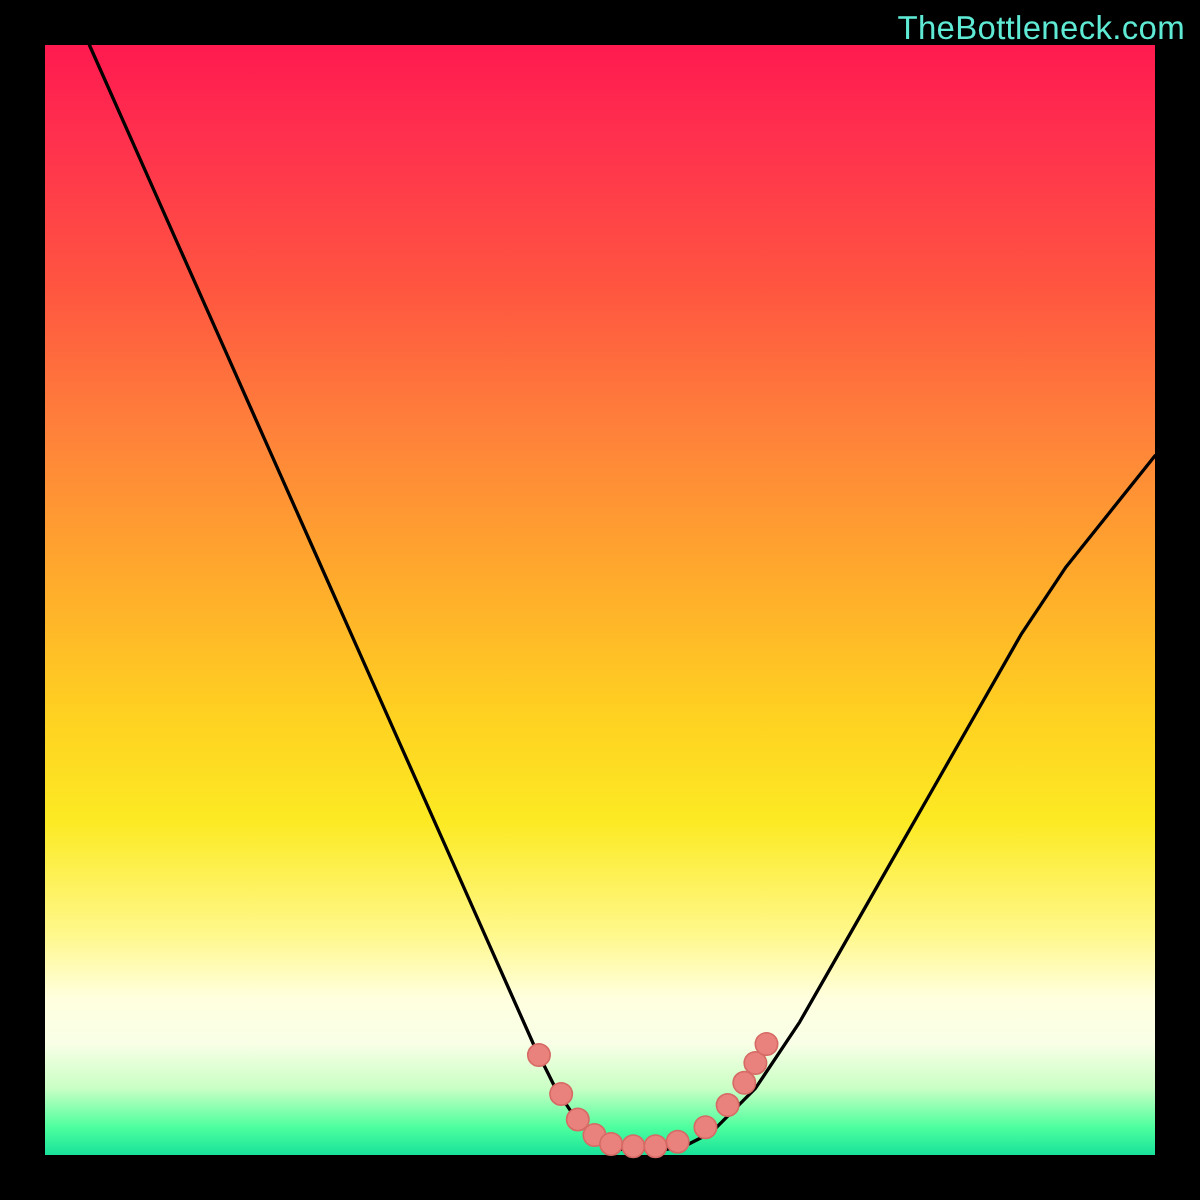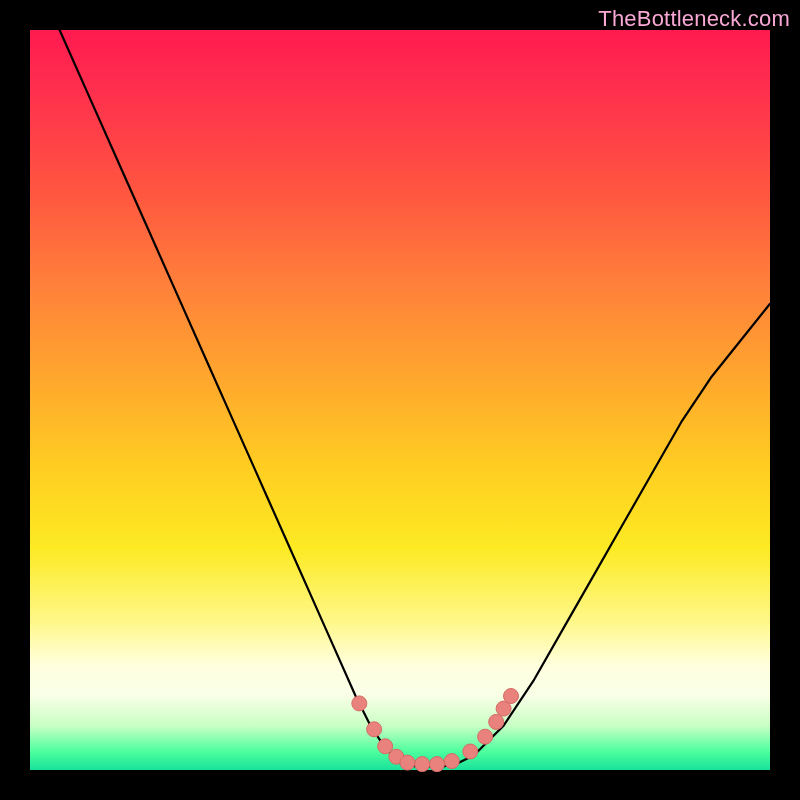--- a/index.html
+++ b/index.html
@@ -39,21 +39,21 @@
       #f8ffe6 90%,
       #c9ffc4 94%,
       #4dff9e 97.5%,
       #18e29a 100%
     );
   }
   .watermark {
     position: absolute;
     top: 6px;
     right: 10px;
-    color: #f9a8d4;
+    color: #5eead4;
     font-size: 22px;
     letter-spacing: 0.2px;
     font-weight: 400;
   }
   svg.curve {
     position: absolute;
     left: 0;
     top: 0;
     width: 740px;
     height: 740px;

